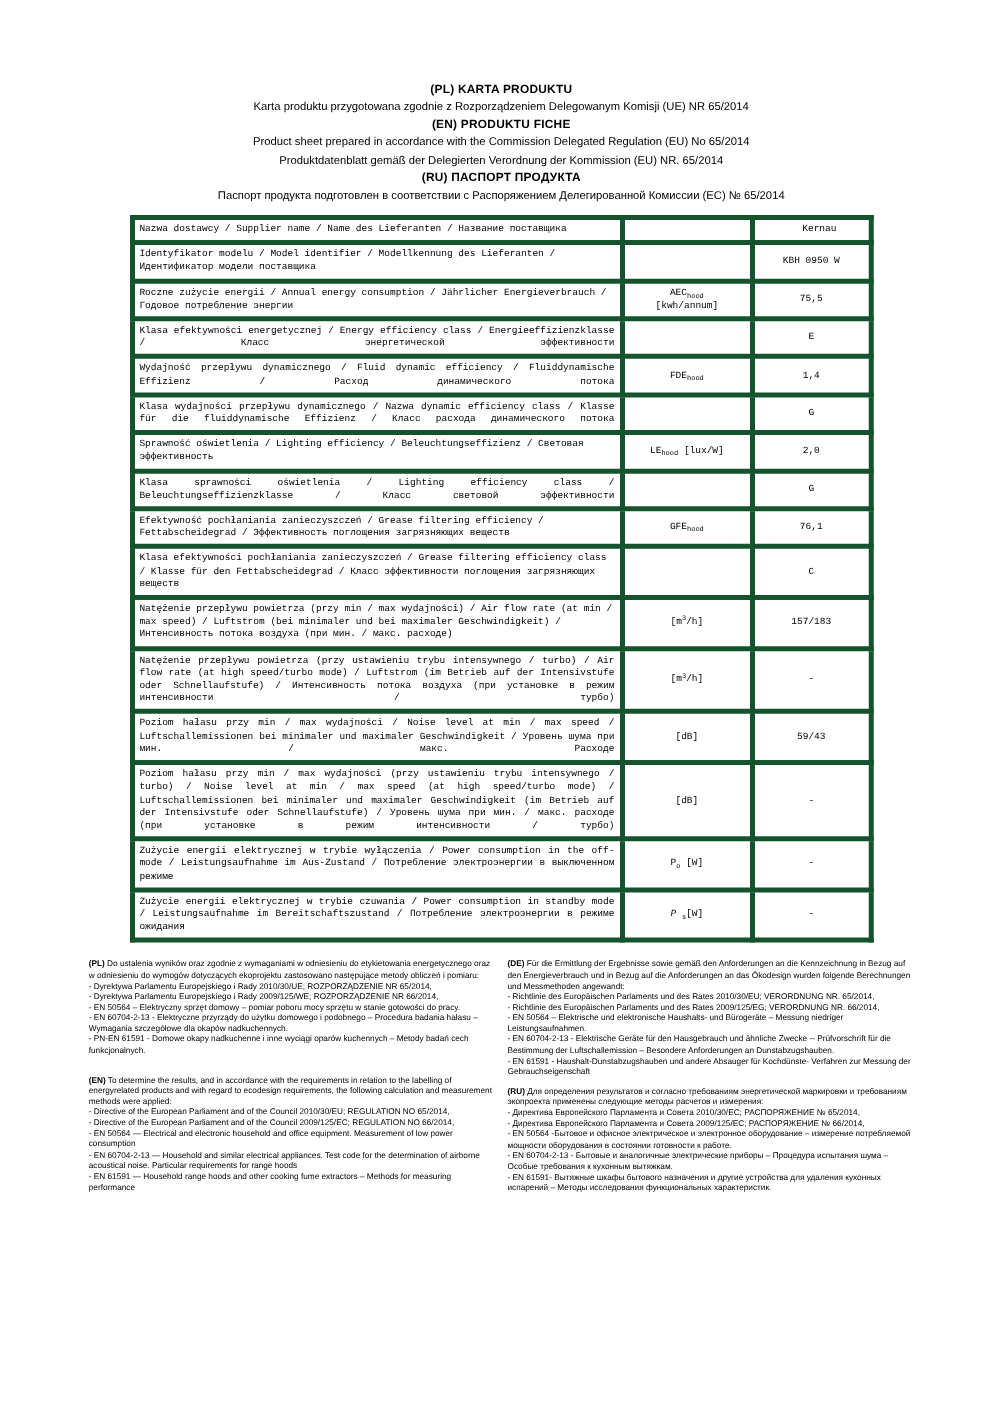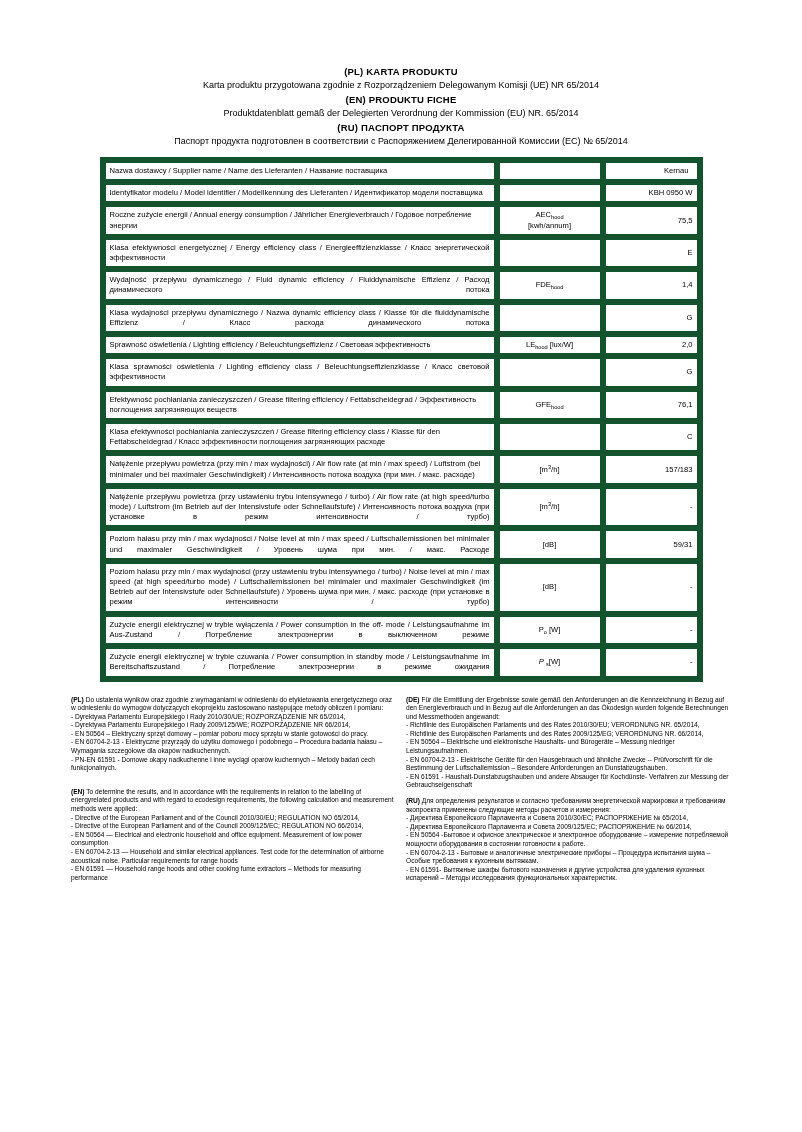--- a/index.html
+++ b/index.html
@@ -37,45 +37,46 @@
     margin-bottom: 1px;
   }
 
   table.spec {
     border-collapse: collapse;
     width: 564px;
     margin: 9px auto 0 auto;
     table-layout: fixed;
   }
   table.spec td {
-    border: 6px solid #14532d;
+    border: 4px solid #14532d;
     vertical-align: middle;
     padding: 3px 4px;
     font-size: 7.6px;
     line-height: 10.2px;
+    font-family: Liberation Mono, monospace;
   }
   td.c-desc {
     width: 380px;
     text-align: justify;
     text-align-last: justify;
   }
   td.c-desc.nj {
     text-align: left;
     text-align-last: left;
   }
   td.c-sym {
     width: 92px;
     text-align: center;
   }
   td.c-val {
     width: 62px;
-    text-align: right;
+    text-align: center;
   }
   td.c-val.right {
-    text-align: right;
+    text-align: center;
     padding-right: 8px;
     padding-left: 21px;
   }
   sub {
     font-size: 5.6px;
     vertical-align: baseline;
     position: relative;
     top: 2px;
   }
   sup {
@@ -122,20 +123,21 @@
 </style>
 </head>
 <body>
 
 <div class="page">
 
   <div class="headings">
     <div class="h-title">(PL) KARTA  PRODUKTU</div>
     <div class="h-sub">Karta produktu przygotowana zgodnie z Rozporządzeniem Delegowanym Komisji (UE) NR 65/2014</div>
     <div class="h-title">(EN) PRODUKTU  FICHE</div>
+    <div class="h-sub">Product sheet prepared in accordance with the Commission Delegated Regulation (EU) No 65/2014</div>
     <div class="h-sub">Produktdatenblatt gemäß der Delegierten Verordnung der Kommission (EU) NR.    65/2014</div>
     <div class="h-title">(RU) ПАСПОРТ  ПРОДУКТА</div>
     <div class="h-sub">Паспорт продукта подготовлен в соответствии с Распоряжением Делегированной Комиссии (ЕС) № 65/2014</div>
   </div>
 
   <table class="spec">
     <tbody id="spec-body">
         <tr>
           <td class="c-desc nj">Nazwa dostawcy / Supplier name / Name des Lieferanten / Название  поставщика</td>
           <td class="c-sym"></td>
@@ -175,38 +177,38 @@
           <td class="c-desc">Klasa    sprawności     oświetlenia      /      Lighting   efficiency      class      / Beleuchtungseffizienzklasse / Класс световой эффективности</td>
           <td class="c-sym"></td>
           <td class="c-val">G</td>
         </tr>
         <tr>
           <td class="c-desc nj">Efektywność pochłaniania zanieczyszczeń / Grease filtering efficiency  /  Fettabscheidegrad / Эффективность поглощения загрязняющих веществ</td>
           <td class="c-sym sym-2line">GFE<sub>hood</sub></td>
           <td class="c-val">76,1</td>
         </tr>
         <tr>
-          <td class="c-desc nj">Klasa efektywności pochłaniania zanieczyszczeń / Grease filtering  efficiency class / Klasse für den Fettabscheidegrad / Класс эффективности поглощения  загрязняющих расходе</td>
+          <td class="c-desc nj">Klasa efektywności pochłaniania zanieczyszczeń / Grease filtering  efficiency class / Klasse für den Fettabscheidegrad / Класс эффективности поглощения  загрязняющих веществ</td>
           <td class="c-sym"></td>
           <td class="c-val">C</td>
         </tr>
         <tr>
           <td class="c-desc nj">Natężenie przepływu powietrza (przy min / max wydajności) / Air flow rate (at min  / max speed) / Luftstrom (bei minimaler und bei maximaler Geschwindigkeit) /     Интенсивность потока воздуха (при мин. / макс. расходе)</td>
           <td class="c-sym sym-2line">[m<sup>3</sup>/h]</td>
           <td class="c-val">157/183</td>
         </tr>
         <tr>
           <td class="c-desc">Natężenie przepływu powietrza (przy ustawieniu trybu intensywnego / turbo) / Air    flow rate (at high speed/turbo mode) / Luftstrom  (im Betrieb auf der Intensivstufe      oder Schnellaufstufe) / Интенсивность потока воздуха (при установке в  режим интенсивности / турбо)</td>
           <td class="c-sym sym-2line">[m<sup>3</sup>/h]</td>
           <td class="c-val">-</td>
         </tr>
         <tr>
           <td class="c-desc">Poziom   hałasu   przy   min   /   max   wydajności   /   Noise   level   at   min   /   max   speed   / Luftschallemissionen bei minimaler und maximaler Geschwindigkeit / Уровень  шума  при мин. / макс. Расходе</td>
           <td class="c-sym">[dB]</td>
-          <td class="c-val">59/31</td>
+          <td class="c-val">59/43</td>
         </tr>
         <tr>
           <td class="c-desc">Poziom hałasu przy min / max wydajności (przy ustawieniu trybu intensywnego /   turbo) / Noise level at min / max speed (at high speed/turbo mode) /   Luftschallemissionen bei minimaler und maximaler Geschwindigkeit (im  Betrieb  auf der Intensivstufe oder Schnellaufstufe) / Уровень шума при мин. / макс.   расходе (при установке в режим интенсивности / турбо)</td>
           <td class="c-sym">[dB]</td>
           <td class="c-val">-</td>
         </tr>
         <tr>
           <td class="c-desc">Zużycie  energii  elektrycznej  w  trybie  wyłączenia  /  Power  consumption  in  the  off-  mode  / Leistungsaufnahme im Aus-Zustand / Потребление электроэнергии в  выключенном режиме</td>
           <td class="c-sym sym-2line">P<sub>o</sub> [W]</td>
           <td class="c-val">-</td>

